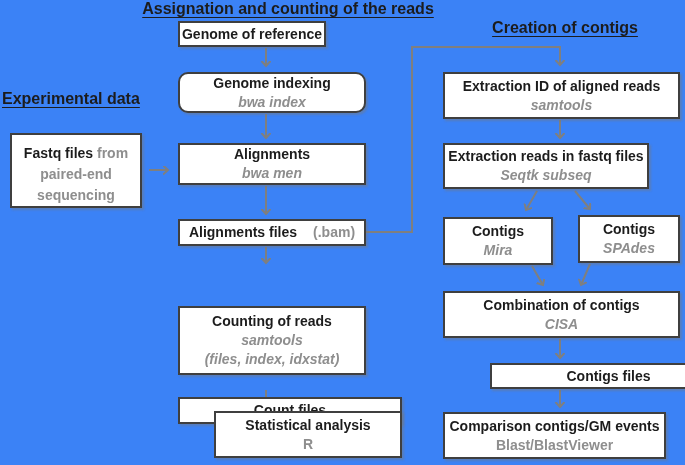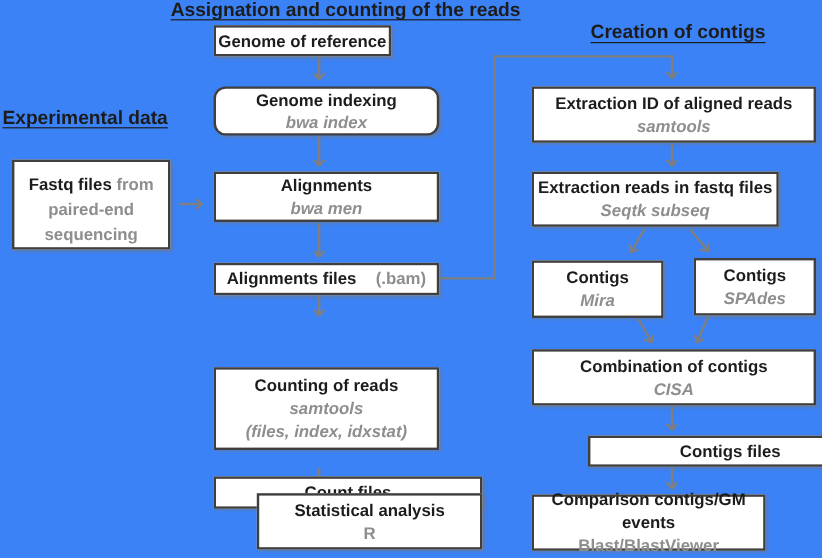--- a/index.html
+++ b/index.html
@@ -144,18 +144,18 @@
 
   <div class="node" style="left:443px;top:291px;width:237px;height:47px;">
     <div class="title">Combination of contigs</div>
     <div class="tool it">CISA</div>
   </div>
 
   <div class="node" style="left:443px;top:363px;width:237px;height:26px;margin-left:47px;">
     <div class="title">Contigs files</div>
   </div>
 
-  <div class="node" style="left:443px;top:412px;width:195px;height:47px;">
+  <div class="node" style="left:443px;top:412px;width:223px;height:47px;">
     <div class="title">Comparison contigs/GM events</div>
     <div class="tool">Blast/BlastViewer</div>
   </div>
 
 </div>
 
 </body></html>

